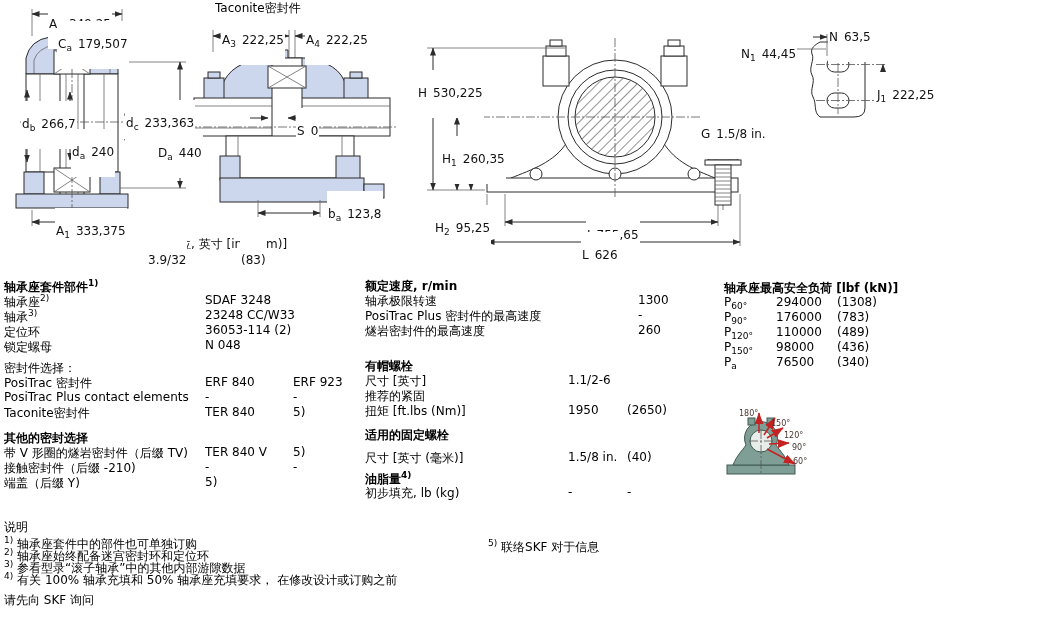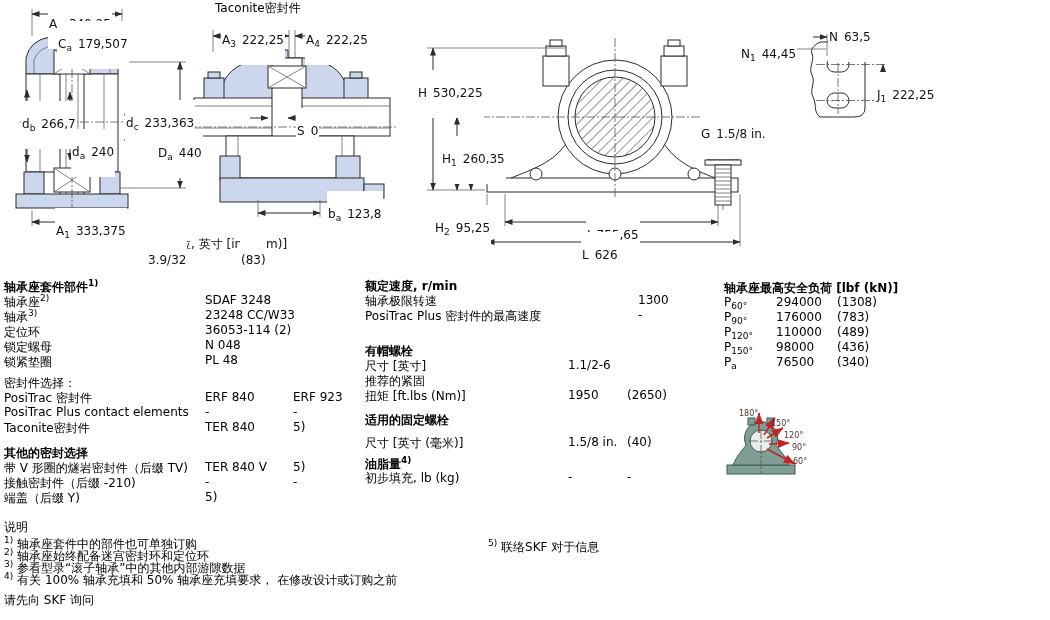--- a/index.html
+++ b/index.html
@@ -218,37 +218,37 @@
   <span class="dim" style="left:828px;top:14px"><span>N</span><sub></sub><span class="v">63,5</span></span>
   <span class="dim" style="left:740px;top:31px"><span>N</span><sub>1</sub><span class="v">44,45</span></span>
   <span class="dim" style="left:876px;top:72px"><span>J</span><sub>1</sub><span class="v">222,25</span></span>
 
   <div class="col col-l" style="left:4px;top:278px;width:372px">
     <div class="hrow"><span>轴承座套件部件</span><sup>1)</sup></div>
     <div class="trow"><span><span>轴承座</span><sup>2)</sup></span><span class="v1">SDAF 3248</span><span class="v2"></span></div>
     <div class="trow"><span><span>轴承</span><sup>3)</sup></span><span class="v1">23248 CC/W33</span><span class="v2"></span></div>
     <div class="trow"><span><span>定位环</span><sup></sup></span><span class="v1">36053-114 (2)</span><span class="v2"></span></div>
     <div class="trow"><span><span>锁定螺母</span><sup></sup></span><span class="v1">N 048</span><span class="v2"></span></div>
-    <div class="trow"><span><span>锁紧垫圈</span><sup></sup></span><span class="v1">PL 48</span><span class="v2"></span></div>
     <div style="height:7px"></div>
     <div class="trow"><span>密封件选择：</span></div>
     <div class="trow"><span>PosiTrac 密封件</span><span class="v1">ERF 840</span><span class="v2">ERF 923</span></div>
     <div class="trow"><span>PosiTrac Plus contact elements</span><span class="v1">-</span><span class="v2">-</span></div>
     <div class="trow"><span>Taconite密封件</span><span class="v1">TER 840</span><span class="v2">5)</span></div>
     <div style="height:10px"></div>
     <div class="hrow"><span>其他的密封选择</span></div>
     <div class="trow"><span>带 V 形圈的燧岩密封件（后缀 TV)</span><span class="v1">TER 840 V</span><span class="v2">5)</span></div>
     <div class="trow"><span>接触密封件（后缀 -210)</span><span class="v1">-</span><span class="v2">-</span></div>
     <div class="trow"><span>端盖（后缀 Y)</span><span class="v1">5)</span><span class="v2"></span></div>
   </div>
 
   <div class="col col-m" style="left:365px;top:278px;width:310px">
     <div class="hrow"><span>额定速度, r/min</span></div>
     <div class="trow"><span>轴承极限转速</span><span class="vs">1300</span></div>
     <div class="trow"><span>PosiTrac Plus 密封件的最高速度</span><span class="vs">-</span></div>
+    <div class="trow"><span>燧岩密封件的最高速度</span><span class="vs">260</span></div>
     <div style="height:20px"></div>
     <div class="hrow"><span>有帽螺栓</span></div>
     <div class="trow"><span>尺寸 [英寸]</span><span class="v1">1.1/2-6</span><span class="v2"></span></div>
     <div class="trow"><span>推荐的紧固</span><span class="v1"></span><span class="v2"></span></div>
     <div class="trow"><span>扭矩 [ft.lbs (Nm)]</span><span class="v1">1950</span><span class="v2">(2650)</span></div>
     <div style="height:9px"></div>
     <div class="hrow"><span>适用的固定螺栓</span></div>
     <div style="height:8px"></div>
     <div class="trow"><span>尺寸 [英寸 (毫米)]</span><span class="v1">1.5/8 in.</span><span class="v2">(40)</span></div>
     <div style="height:5px"></div>

